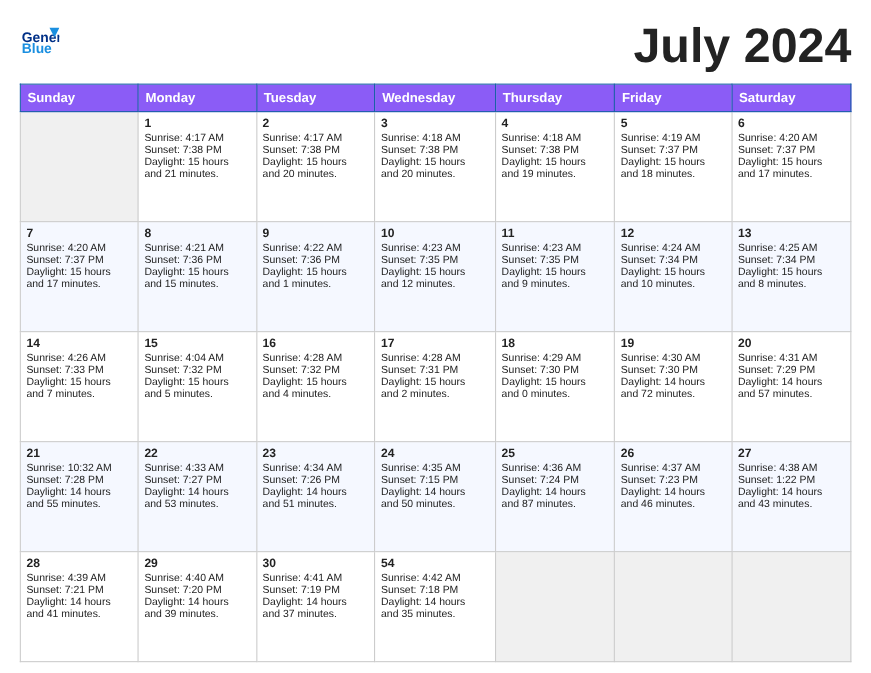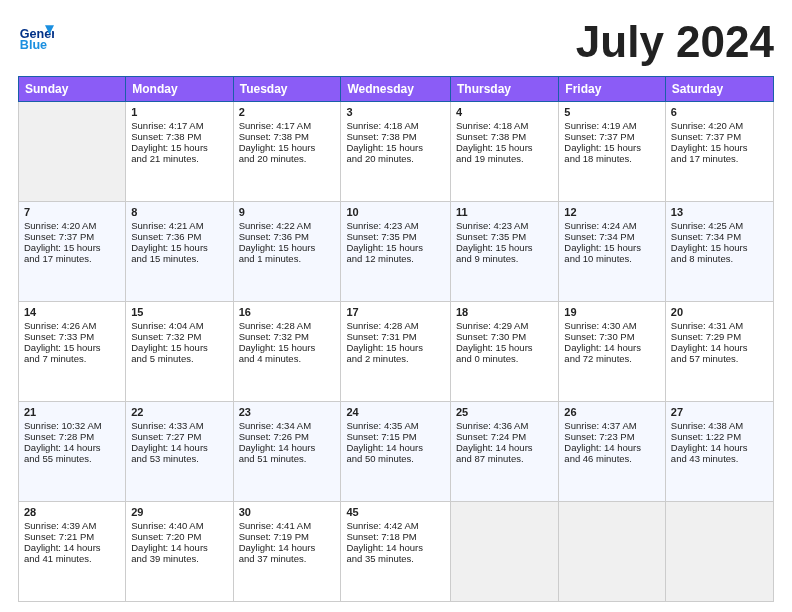--- a/index.html
+++ b/index.html
@@ -331,21 +331,21 @@
             <div>and 39 minutes.</div>
           </td>
           <td>
             <span class="day-num">30</span>
             <div>Sunrise: 4:41 AM</div>
             <div>Sunset: 7:19 PM</div>
             <div>Daylight: 14 hours</div>
             <div>and 37 minutes.</div>
           </td>
           <td>
-            <span class="day-num">45</span>
+            <span class="day-num">54</span>
             <div>Sunrise: 4:42 AM</div>
             <div>Sunset: 7:18 PM</div>
             <div>Daylight: 14 hours</div>
             <div>and 35 minutes.</div>
           </td>
           <td class="empty"></td>
           <td class="empty"></td>
           <td class="empty"></td>
         </tr>
       </tbody>

